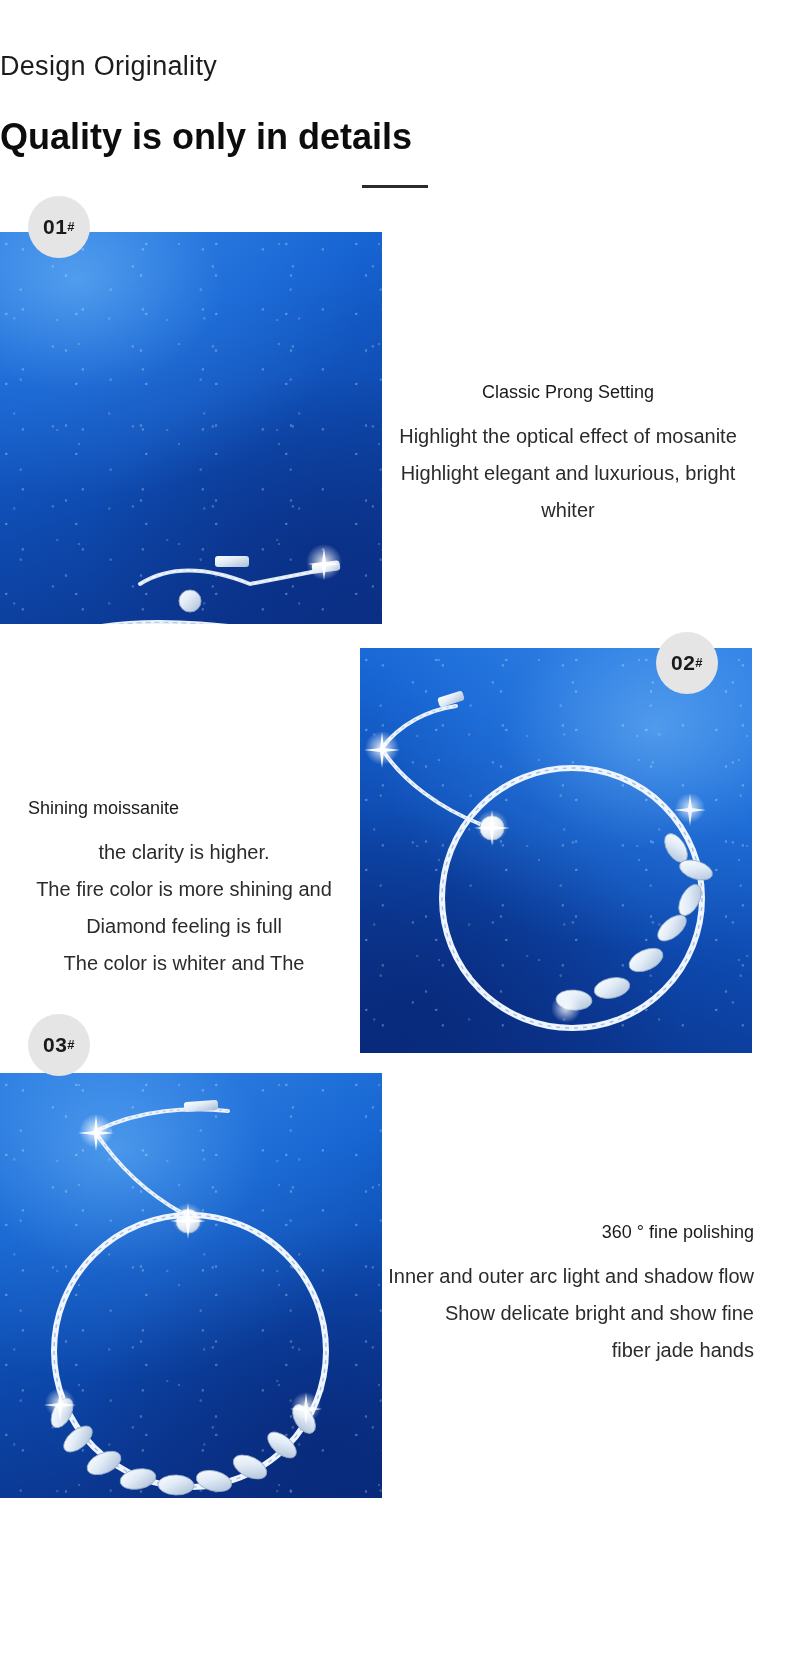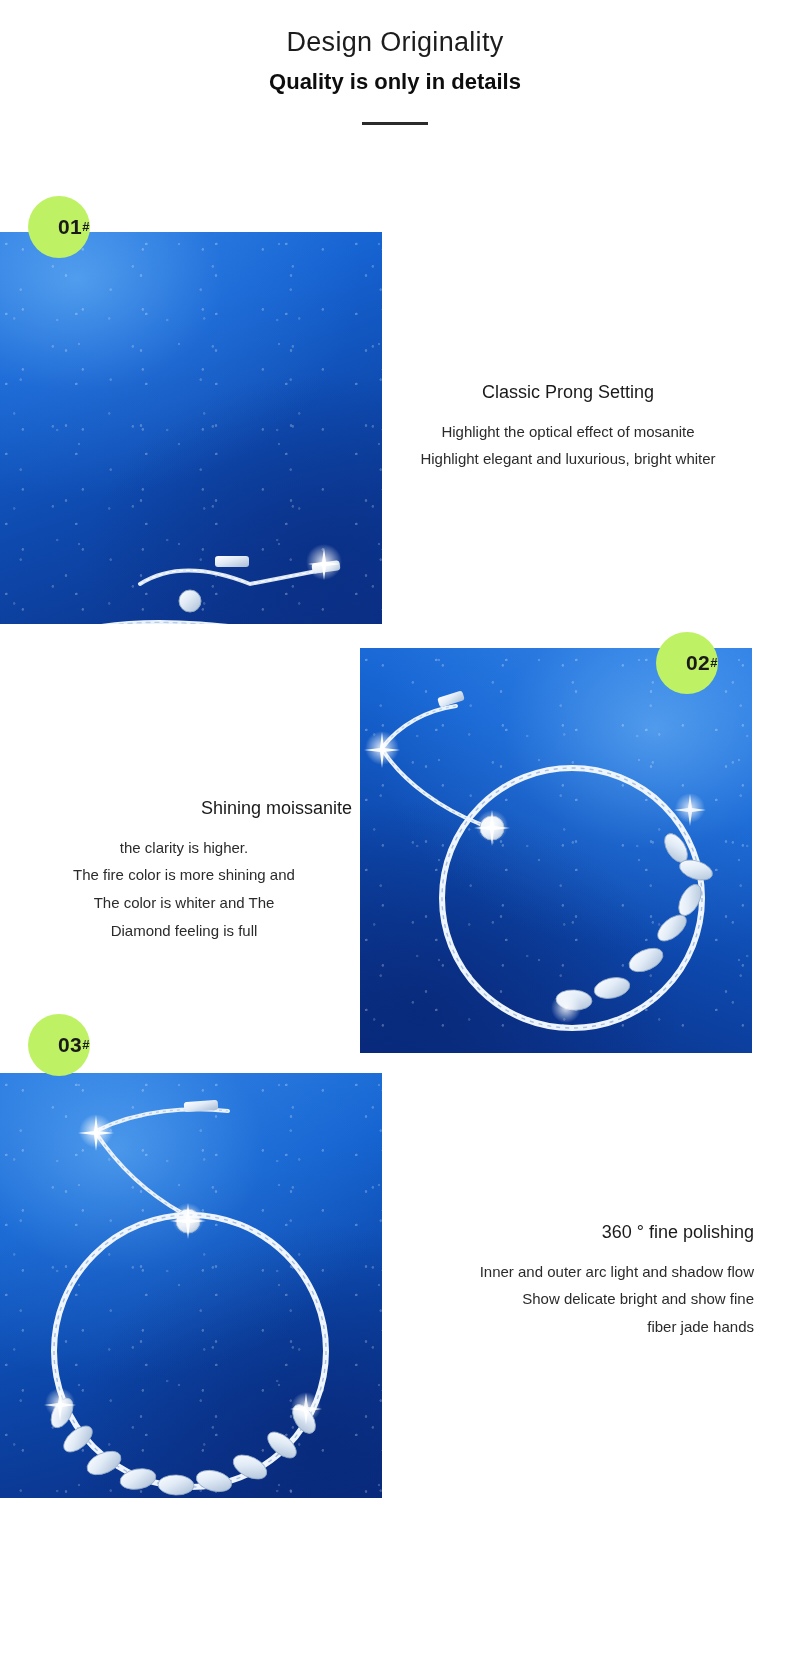--- a/index.html
+++ b/index.html
@@ -11,35 +11,34 @@
     width: 790px;
     height: 1677px;
     position: relative;
     font-family: "Liberation Sans", sans-serif;
     color: #1a1a1a;
     overflow: hidden;
   }
 
   
   .header {
-    padding-top: 26px;
-    text-align: center;
+    padding-top: 50px;
   }
   .header .eyebrow {
     font-size: 27px;
     font-weight: 400;
     color: #1c1c1c;
     letter-spacing: 0.3px;
     line-height: 1.2;
   }
   .header .headline {
-    font-size: 22px;
+    font-size: 36px;
     font-weight: bold;
     color: #0d0d0d;
-    margin-top: 10px;
+    margin-top: 32px;
     line-height: 1.25;
   }
   .header .rule {
     width: 66px;
     height: 3px;
     background: #2b2b2b;
     margin: 26px auto 0 auto;
   }
 
   
@@ -84,25 +83,25 @@
     width: 100%;
     height: 100%;
   }
 
   
   .badge {
     position: absolute;
     width: 62px;
     height: 62px;
     border-radius: 50%;
-    background: #bef264;
+    background: #e5e5e5;
     color: #1a1a1a;
     display: flex;
     align-items: center;
-    justify-content: flex-end;
+    justify-content: center;
     font-size: 21px;
     font-weight: bold;
     z-index: 5;
     letter-spacing: 0.5px;
   }
   .badge sup {
     font-size: 13px;
     font-weight: bold;
     vertical-align: super;
     line-height: 0;
@@ -113,21 +112,21 @@
     position: absolute;
   }
   .caption .title {
     font-size: 18px;
     font-weight: 400;
     color: #1a1a1a;
     line-height: 1.2;
     white-space: nowrap;
   }
   .caption .body {
-    font-size: 15px;
+    font-size: 20px;
     color: #2b2b2b;
     line-height: 1.85;
     margin-top: 14px;
   }
   .caption.center { text-align: center; }
 </style>
 </head>
 <body>
 
 <div class="header">
@@ -255,26 +254,26 @@
       </g>
     </svg>
   </div>
 
   <div class="badge" style="left:656px; top:632px;">
     <span>02</span>
       <sup>#</sup>
   </div>
 
   <div class="caption center" style="left:16px; top:798px; width:336px;">
-    <div class="title" style="text-align:right; padding-left:12px;">Shining moissanite</div>
+    <div class="title" style="text-align:left; padding-left:12px;">Shining moissanite</div>
     <div class="body">
       <div>the clarity is higher.</div>
       <div>The fire color is more shining and</div>
+      <div>Diamond feeling is full</div>
       <div>The color is whiter and The</div>
-      <div>Diamond feeling is full</div>
     </div>
   </div>
 </div>
 
 <div class="block" style="top:0;left:0;height:0;">
   <div class="photo" style="left:0; top:1073px; width:382px; height:425px;">
     <div class="bg" style="background:
            radial-gradient(115% 85% at 30% 18%, rgba(120,195,255,0.5) 0%, rgba(55,135,230,0.22) 34%, rgba(0,0,0,0) 64%),
            radial-gradient(95% 75% at 85% 88%, rgba(8,40,120,0.78) 0%, rgba(8,40,120,0) 70%),
            linear-gradient(165deg, #2d7ee3 0%, #1564d1 30%, #0c46a9 62%, #0a2c80 100%);"></div>

